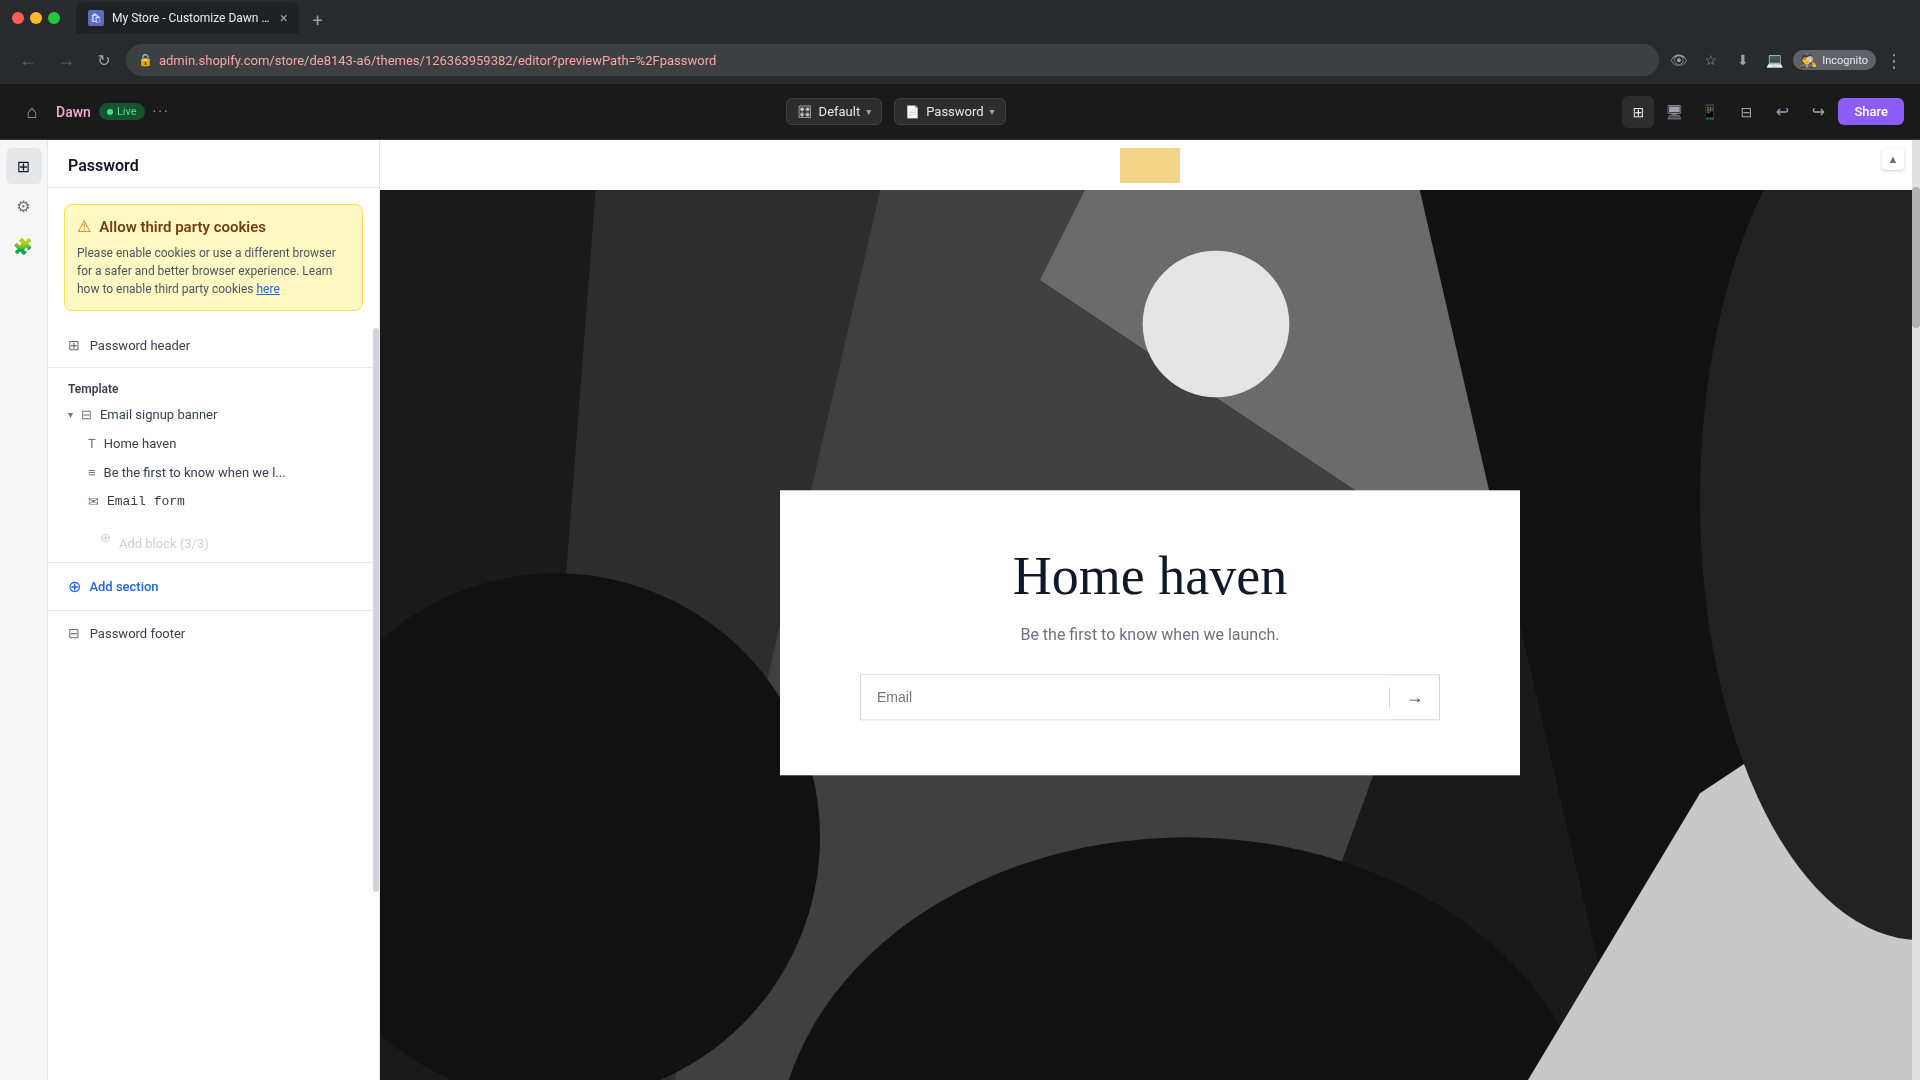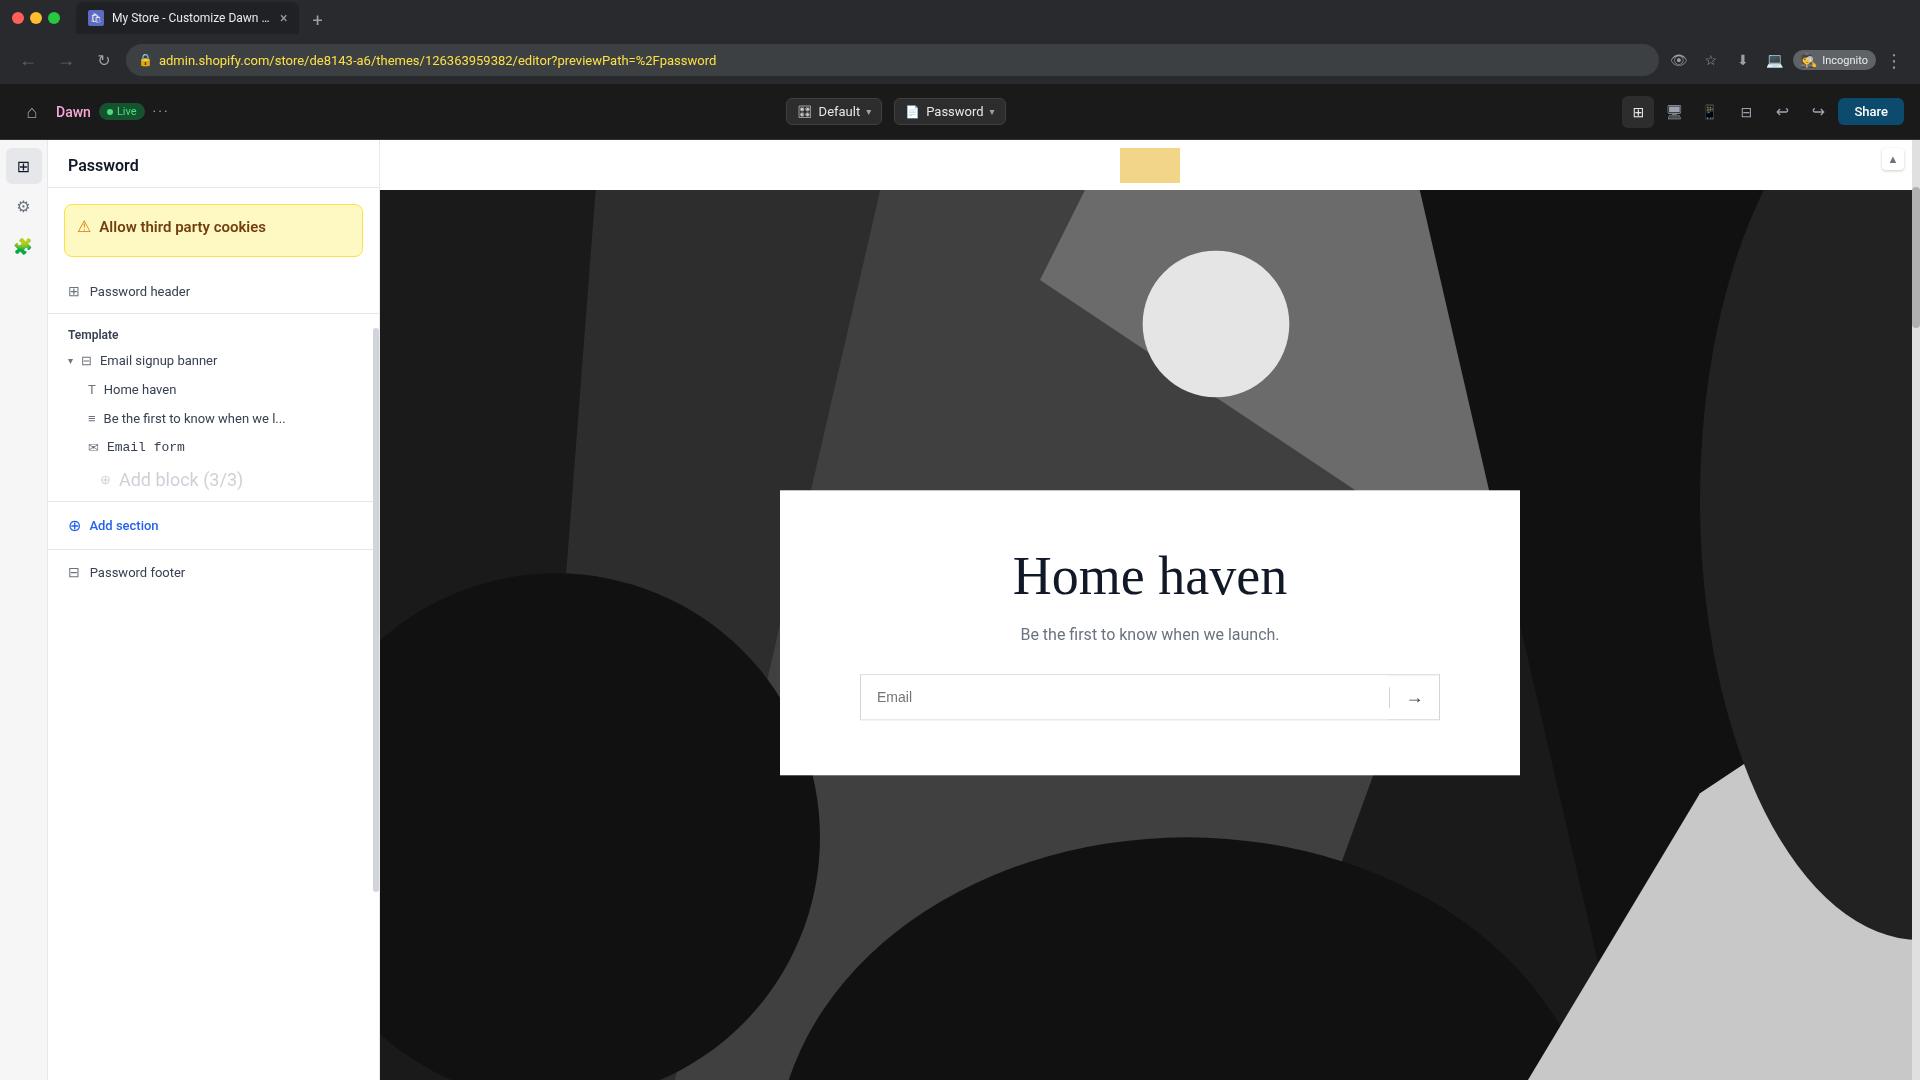--- a/index.html
+++ b/index.html
@@ -34,21 +34,21 @@
     <div style="width:28px;height:28px;border-radius:50%;display:flex;align-items:center;justify-content:center;color:#9aa0a6;font-size:18px;cursor:pointer;margin-left:4px;">+</div>
   </div>
 </div>
 
 <div style="background:#292a2d; height:48px; display:flex; align-items:center; padding:0 12px; gap:6px;">
   <div class="nav-btn disabled" style="width:32px;height:32px;border-radius:50%;display:flex;align-items:center;justify-content:center;color:#5f6368;font-size:18px;">←</div>
   <div class="nav-btn disabled" style="width:32px;height:32px;border-radius:50%;display:flex;align-items:center;justify-content:center;color:#5f6368;font-size:18px;">→</div>
   <div style="width:32px;height:32px;border-radius:50%;display:flex;align-items:center;justify-content:center;color:#9aa0a6;font-size:16px;">↻</div>
   <div style="flex:1;background:#3c4043;border-radius:20px;height:32px;display:flex;align-items:center;padding:0 12px;gap:6px;">
     <span style="color:#9aa0a6;font-size:12px;">🔒</span>
-    <span style="flex:1;color:#fde047;font-size:13px;">admin.shopify.com/store/de8143-a6/themes/126363959382/editor?previewPath=%2Fpassword</span>
+    <span style="flex:1;color:#fca5a5;font-size:13px;">admin.shopify.com/store/de8143-a6/themes/126363959382/editor?previewPath=%2Fpassword</span>
   </div>
   <div style="display:flex;align-items:center;gap:4px;">
     <div style="width:28px;height:28px;display:flex;align-items:center;justify-content:center;color:#9aa0a6;font-size:14px;">👁</div>
     <div style="width:28px;height:28px;display:flex;align-items:center;justify-content:center;color:#9aa0a6;font-size:14px;">☆</div>
     <div style="width:28px;height:28px;display:flex;align-items:center;justify-content:center;color:#9aa0a6;font-size:14px;">⬇</div>
     <div style="width:28px;height:28px;display:flex;align-items:center;justify-content:center;color:#9aa0a6;font-size:14px;">💻</div>
     <div style="background:#5f6368;border-radius:12px;padding:2px 8px;font-size:11px;color:#e8eaed;display:flex;align-items:center;gap:4px;">
       <span style="font-size:14px;">🕵</span>
       <span>Incognito</span>
     </div>
@@ -80,21 +80,21 @@
         <span style="color:#9ca3af;font-size:10px;">▾</span>
       </div>
     </div>
     <div style="display:flex;align-items:center;gap:4px;">
       <div style="width:32px;height:32px;display:flex;align-items:center;justify-content:center;background:#2d2d2d;border-radius:6px;color:#e5e7eb;font-size:14px;cursor:pointer;">⊞</div>
       <div style="width:32px;height:32px;display:flex;align-items:center;justify-content:center;color:#9ca3af;border-radius:6px;font-size:14px;cursor:pointer;">🖥</div>
       <div style="width:32px;height:32px;display:flex;align-items:center;justify-content:center;color:#9ca3af;border-radius:6px;font-size:14px;cursor:pointer;">📱</div>
       <div style="width:32px;height:32px;display:flex;align-items:center;justify-content:center;color:#9ca3af;border-radius:6px;font-size:14px;cursor:pointer;">⊟</div>
       <div style="width:32px;height:32px;display:flex;align-items:center;justify-content:center;color:#9ca3af;border-radius:6px;font-size:16px;cursor:pointer;">↩</div>
       <div style="width:32px;height:32px;display:flex;align-items:center;justify-content:center;color:#9ca3af;border-radius:6px;font-size:16px;cursor:pointer;">↪</div>
-      <div style="background:#0c4a6e;color:white;font-size:13px;padding:6px 16px;border-radius:6px;cursor:pointer;font-weight:500;">Share</div>
+      <div style="background:#8b5cf6;color:white;font-size:13px;padding:6px 16px;border-radius:6px;cursor:pointer;font-weight:500;">Share</div>
     </div>
   </div>
 
   <div class="main-content">
 
     <div style="width:48px;background:#f6f6f7;border-right:1px solid #e5e7eb;display:flex;flex-direction:column;align-items:center;padding:8px 0;gap:4px;">
       <div style="width:36px;height:36px;border-radius:6px;display:flex;align-items:center;justify-content:center;color:#111827;font-size:16px;background:#e5e7eb;cursor:pointer;">⊞</div>
       <div style="width:36px;height:36px;border-radius:6px;display:flex;align-items:center;justify-content:center;color:#6b7280;font-size:16px;cursor:pointer;">⚙</div>
       <div style="width:36px;height:36px;border-radius:6px;display:flex;align-items:center;justify-content:center;color:#6b7280;font-size:16px;cursor:pointer;">🧩</div>
     </div>
@@ -104,20 +104,24 @@
         <span style="font-size:16px;font-weight:600;color:#111827;">Password</span>
       </div>
 
       <div style="flex:1;overflow-y:auto;">
 
         <div style="margin:16px;background:#fef9c3;border:1px solid #fde047;border-radius:8px;padding:12px;">
           <div style="display:flex;align-items:center;gap:8px;margin-bottom:8px;">
             <span style="color:#d97706;font-size:16px;">⚠</span>
             <span style="font-weight:600;font-size:15px;color:#713f12;">Allow third party cookies</span>
           </div>
+          <p style="font-size:12px;color:#4b5563;line-height:1.5;">
+            <span>Please enable cookies or use a different browser for a safer and better browser experience. Learn how to enable third party cookies</span>
+            <a style="color:#2563eb;text-decoration:underline;cursor:pointer;">here</a>
+          </p>
         </div>
 
         <div style="display:flex;align-items:center;gap:10px;padding:10px 20px;cursor:pointer;">
           <span style="color:#6b7280;font-size:14px;">⊞</span>
           <span style="font-size:13px;color:#374151;">Password header</span>
         </div>
 
         <div style="height:1px;background:#e5e7eb;margin:4px 0;"></div>
 
         <div style="padding:10px 20px 4px;font-size:12px;font-weight:600;color:#374151;">
@@ -140,21 +144,21 @@
           <span style="flex:1;font-size:13px;color:#374151;">Be the first to know when we l...</span>
         </div>
 
         <div style="display:flex;align-items:center;gap:8px;padding:7px 20px 7px 40px;cursor:pointer;">
           <span style="color:#6b7280;font-size:13px;">✉</span>
           <span style="flex:1;font-size:13px;color:#374151;font-family:Liberation Mono, monospace;">Email form</span>
         </div>
 
         <div style="display:flex;align-items:center;gap:8px;padding:7px 20px 7px 52px;cursor:not-allowed;opacity:0.5;">
           <span style="color:#9ca3af;font-size:13px;">⊕</span>
-          <span style="font-size:18px;color:#9ca3af;">Add block (3/3)</span>
+          <span style="font-size:13px;color:#9ca3af;margin-top:13px;">Add block (3/3)</span>
         </div>
 
         <div style="height:1px;background:#e5e7eb;margin:4px 0;"></div>
 
         <div style="display:flex;align-items:center;gap:8px;padding:10px 20px;cursor:pointer;">
           <span style="color:#2563eb;font-size:16px;">⊕</span>
           <span style="font-size:13px;color:#2563eb;font-weight:500;">Add section</span>
         </div>
 
         <div style="height:1px;background:#e5e7eb;margin:4px 0;"></div>

